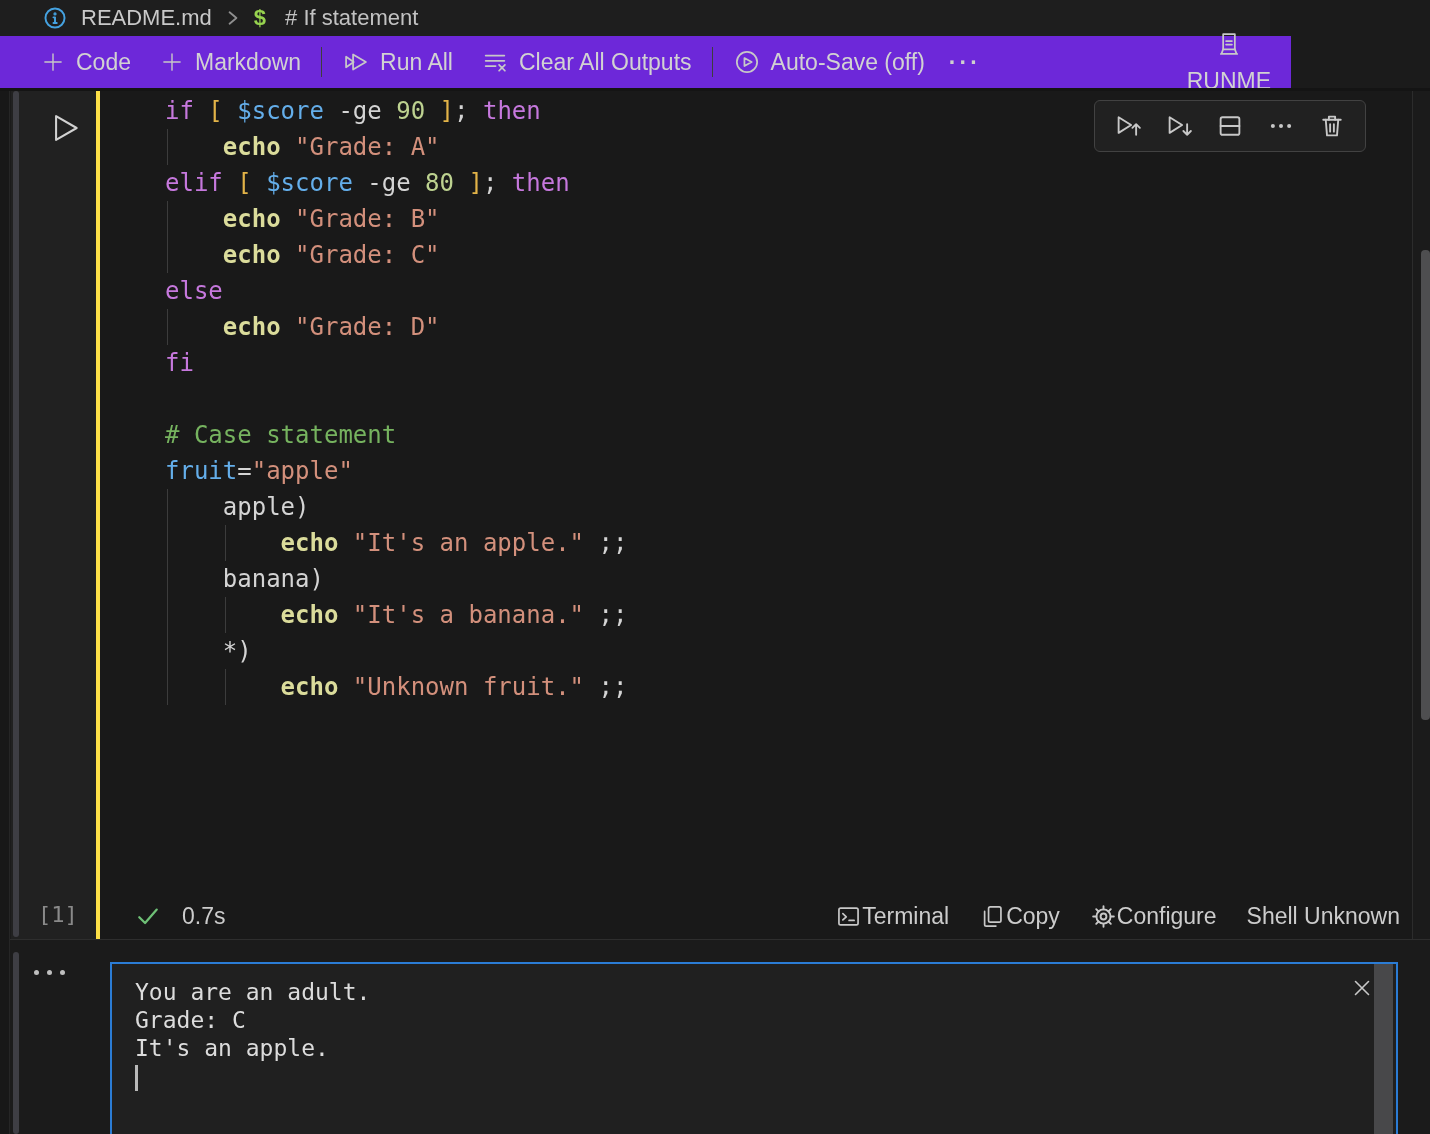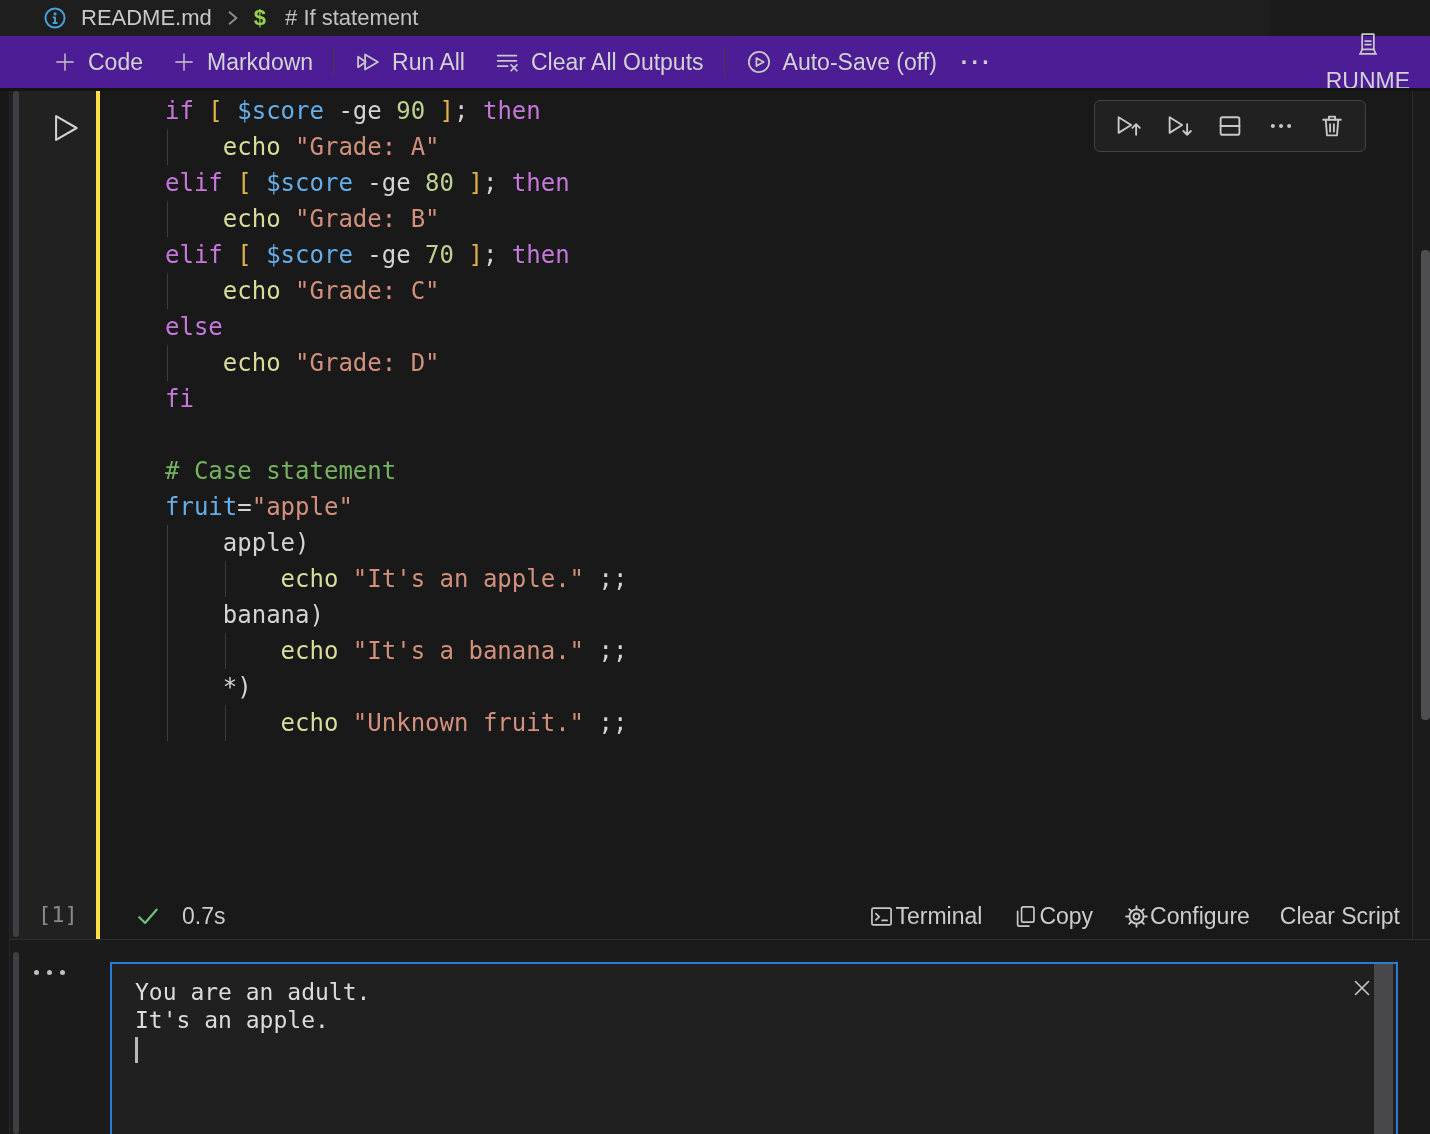--- a/index.html
+++ b/index.html
@@ -7,22 +7,22 @@
   body { font-family:"Liberation Sans", sans-serif; }
   .screen { position:relative; width:1430px; height:1134px; overflow:hidden; background:#1b1b1b; color:#cccccc; }
 
   
   .breadcrumb-bar { position:absolute; left:0; top:0; width:1270px; height:36px; background:#1e1e1e;
     display:flex; align-items:center; padding-left:42px; gap:13px; font-size:22px; color:#c6c6c6; }
   .breadcrumb-bar .crumb-file { color:#c9c9c9; }
   .breadcrumb-bar .crumb-sym { color:#97d34f; font-weight:700; font-size:22px; }
   .breadcrumb-bar .crumb-title { color:#c2c2c2;margin-left:6px; }
 
-  .nb-toolbar { position:absolute; left:0; top:36px; width:1430px; height:52px; background:#4c1d95;
-    display:flex; align-items:center; padding:0 14px 0 38px; font-size:23px; color:#d2d2d2; }
+  .nb-toolbar { position:absolute; left:0; top:36px; width:1291px; height:52px; background:#6d28d9;
+    display:flex; align-items:center; padding:0 14px 0 26px; font-size:23px; color:#d2d2d2; }
   .tb-btn { display:flex; align-items:center; gap:10px; padding:0 14px; height:40px; border-radius:5px; cursor:pointer; white-space:nowrap; }
   .tb-sep { width:1px; height:30px; background:#3e3e3e; margin:0 6px; }
   .tb-more { padding:0 10px; letter-spacing:3px; font-weight:700; color:#cfcfcf; }
   .tb-brand { margin-left:auto; display:flex; align-items:center; gap:10px; padding-right:6px;flex-direction:column; }
   .gap-strip { position:absolute; left:0; top:88px; width:1430px; height:3px; background:#141414; }
 
   svg.ic { stroke:#c8c8c8; fill:none; stroke-width:1.5; stroke-linecap:round; stroke-linejoin:round; }
 
   
   .left-rail { position:absolute; left:0; top:91px; width:10px; height:1043px; background:#181818; border-right:1px solid #262626; }
@@ -32,21 +32,21 @@
   .run-cell-btn { position:absolute; left:42px; top:106px; width:44px; height:44px; display:flex; align-items:center; justify-content:center; cursor:pointer; }
 
   .cell-editor { position:absolute; left:96px; top:91px; width:1317px; height:848px; background:#191919;
     border-left:4px solid #fde047; border-right:1px solid #2c2c2c; }
   .code-area { position:absolute; left:0; top:2px; right:0; bottom:46px; padding-left:65px; overflow:hidden;
     font-family:"DejaVu Sans Mono", monospace; font-size:24px; }
   .code-line { position:relative; height:36px; line-height:36px; white-space:pre; font-variant-ligatures:none; }
   .guide { position:absolute; top:0; bottom:0; width:1px; background:#3c3c3c; }
   .g0 { left:2px; } .g1 { left:60px; }
   .tok-kw { color:#c678dd; } .tok-br { color:#e2b348; } .tok-vr { color:#64aeea; }
-  .tok-nm { color:#bdd290; } .tok-st { color:#d3907c; } .tok-fn { color:#dbdc9b; }
+  .tok-nm { color:#bdd290; } .tok-st { color:#d3907c; } .tok-fn { color:#dbdc9b;font-weight:bold; }
   .tok-cm { color:#76b35f; } .tok-pl { color:#d4d4d4; }
 
   .cell-hover-toolbar { position:absolute; left:994px; top:9px; width:272px; height:52px; background:#212121;
     border:1px solid #424242; border-radius:6px; display:flex; align-items:center; justify-content:space-between; padding:0 14px; }
   .cht-btn { width:38px; height:38px; display:flex; align-items:center; justify-content:center; cursor:pointer; border-radius:5px; }
 
   .cell-status-bar { position:absolute; left:0; right:0; bottom:0; height:46px; display:flex; align-items:center;
     font-size:23px; color:#cccccc; }
   .csb-left { display:flex; align-items:center; gap:20px; margin-left:34px; }
   .csb-right { display:flex; align-items:center; gap:30px; margin-left:auto; margin-right:12px; }
@@ -163,21 +163,20 @@
       </svg>
   </div>
 
   <div class="cell-editor">
     <div class="code-area">
       <div>
           <div class="code-line"><span class="tok-kw">if</span><span class="tok-pl"> </span><span class="tok-br">[</span><span class="tok-pl"> </span><span class="tok-vr">$score</span><span class="tok-pl"> -ge </span><span class="tok-nm">90</span><span class="tok-pl"> </span><span class="tok-br">]</span><span class="tok-pl">; </span><span class="tok-kw">then</span></div>
           <div class="code-line"><span class="guide g0"></span><span class="tok-pl">    </span><span class="tok-fn">echo</span><span class="tok-pl"> </span><span class="tok-st">"Grade: A"</span></div>
           <div class="code-line"><span class="tok-kw">elif</span><span class="tok-pl"> </span><span class="tok-br">[</span><span class="tok-pl"> </span><span class="tok-vr">$score</span><span class="tok-pl"> -ge </span><span class="tok-nm">80</span><span class="tok-pl"> </span><span class="tok-br">]</span><span class="tok-pl">; </span><span class="tok-kw">then</span></div>
           <div class="code-line"><span class="guide g0"></span><span class="tok-pl">    </span><span class="tok-fn">echo</span><span class="tok-pl"> </span><span class="tok-st">"Grade: B"</span></div>
-          <div class="code-line"><span class="tok-kw">elif</span><span class="tok-pl"> </span><span class="tok-br">[</span><span class="tok-pl"> </span><span class="tok-vr">$score</span><span class="tok-pl"> -ge </span><span class="tok-nm">70</span><span class="tok-pl"> </span><span class="tok-br">]</span><span class="tok-pl">; </span><span class="tok-kw">then</span></div>
           <div class="code-line"><span class="guide g0"></span><span class="tok-pl">    </span><span class="tok-fn">echo</span><span class="tok-pl"> </span><span class="tok-st">"Grade: C"</span></div>
           <div class="code-line"><span class="tok-kw">else</span></div>
           <div class="code-line"><span class="guide g0"></span><span class="tok-pl">    </span><span class="tok-fn">echo</span><span class="tok-pl"> </span><span class="tok-st">"Grade: D"</span></div>
           <div class="code-line"><span class="tok-kw">fi</span></div>
           <div class="code-line"></div>
           <div class="code-line"><span class="tok-cm"># Case statement</span></div>
           <div class="code-line"><span class="tok-vr">fruit</span><span class="tok-pl">=</span><span class="tok-st">"apple"</span></div>
           <div class="code-line"><span class="guide g0"></span><span class="tok-pl">    apple)</span></div>
           <div class="code-line"><span class="guide g0"></span><span class="guide g1"></span><span class="tok-pl">        </span><span class="tok-fn">echo</span><span class="tok-pl"> </span><span class="tok-st">"It's an apple."</span><span class="tok-pl"> ;;</span></div>
           <div class="code-line"><span class="guide g0"></span><span class="tok-pl">    banana)</span></div>
@@ -256,40 +255,41 @@
           <span style="display:flex;">
             <svg class="ic" width="27" height="27" viewBox="0 0 24 24" style="stroke-width:1.7;">
               <circle cx="12" cy="12" r="6.3"></circle>
                 <circle cx="12" cy="12" r="2.6"></circle>
               <path d="M12 5.7 V2.8 M12 18.3 V21.2 M5.7 12 H2.8 M18.3 12 H21.2 M7.55 7.55 L5.5 5.5 M16.45 16.45 L18.5 18.5 M16.45 7.55 L18.5 5.5 M7.55 16.45 L5.5 18.5"></path>
             </svg>
           </span>
           <span>Configure</span>
         </div>
         <div class="csb-item">
-          <span>Clear Script</span>
+          <span>Shell Unknown</span>
         </div>
       </div>
     </div>
   </div>
 
   <span class="exec-count">[1]</span>
   <div class="cell-bottom-line"></div>
 
   <div class="output-menu" title="">
     <i></i>
       <i></i>
       <i></i>
   </div>
 
   <div class="output-box">
     <div class="term-scroll"></div>
     <div class="term">
       <div>
           <div class="term-line">You are an adult.</div>
+          <div class="term-line">Grade: C</div>
           <div class="term-line">It's an apple.</div>
           <div class="term-line"><span class="term-cursor"></span></div>
         </div>
     </div>
     <div class="output-close">
       <svg class="ic" width="24" height="24" viewBox="0 0 24 24" style="stroke-width:1.6;">
           <path d="M5.5 5.5 L18.5 18.5 M18.5 5.5 L5.5 18.5"></path>
         </svg>
     </div>
   </div>

